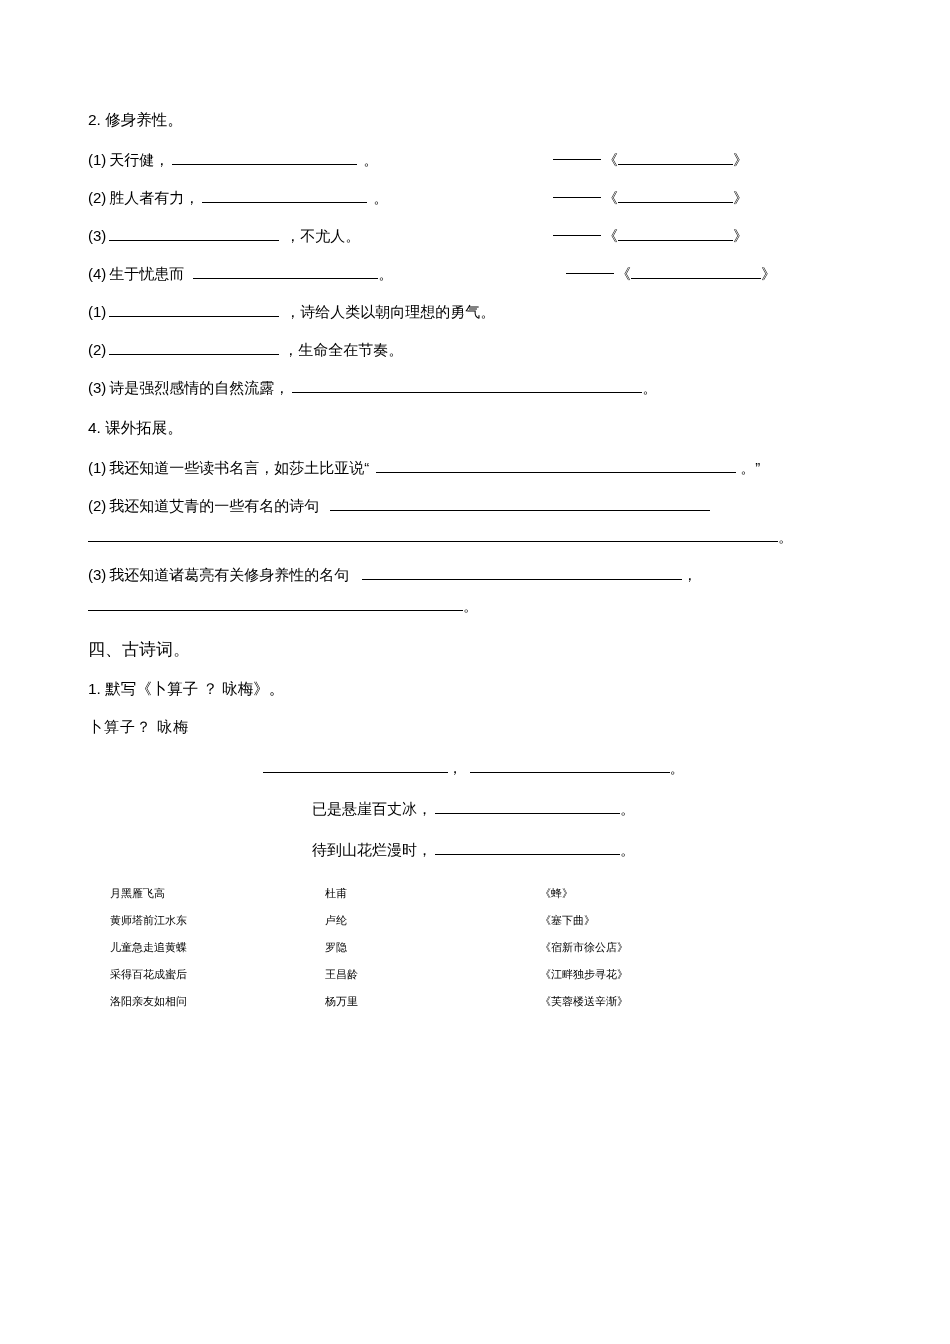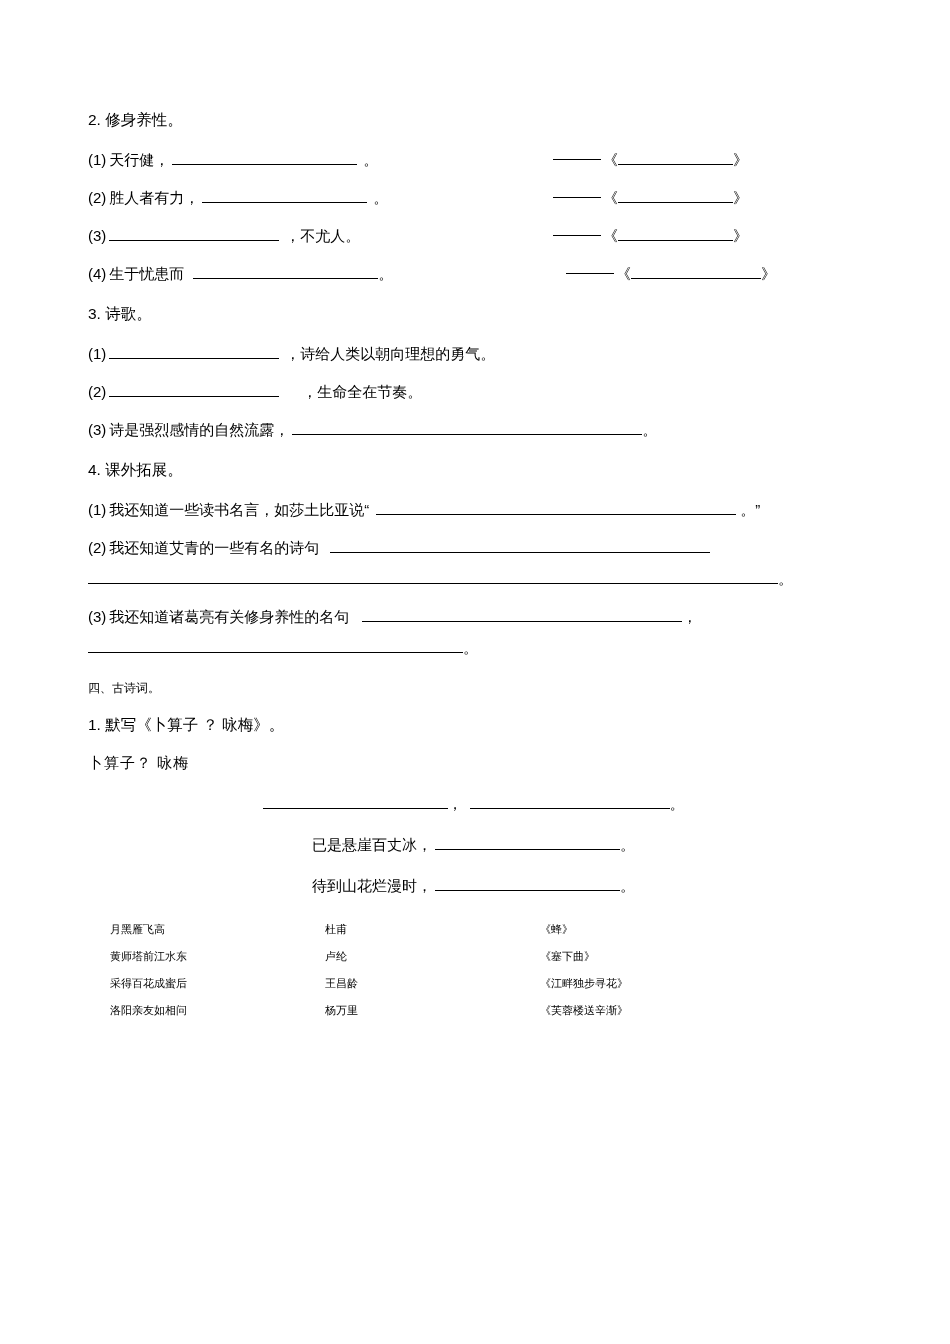--- a/index.html
+++ b/index.html
@@ -54,21 +54,21 @@
   }
   .bk { font-size: 15px; }
   .srcblank {
     display: inline-block;
     border-bottom: 1px solid #000;
     width: 115px;
     height: 15px;
   }
   .section-title {
     margin: 22px 0 18px 0;
-    font-size: 12px;
+    font-size: 17px;
   }
   .poem-title {
     text-align: left;
     margin: 10px 0 20px 0;
     letter-spacing: 1px;
   }
   .poem-author {
     text-align: center;
     margin: 0 0 26px 0;
   }
@@ -143,32 +143,31 @@
     <span class="blank" style="width:185px;margin-left:6px"></span>
     <span class="lbl">。</span>
     <span class="src" style="left:478px">
       <span class="dash"></span>
       <span class="bk">《</span>
       <span class="srcblank" style="width:130px"></span>
       <span class="bk">》</span>
     </span>
   </div>
 
-  <div class="heading" style="margin-top:20px">3. 诗歌。</div>
 
   <div class="line">
     <span class="lbl">(1)</span>
     <span class="blank" style="width:170px"></span>
     <span class="lbl" style="margin-left:6px">，诗给人类以朝向理想的勇气。</span>
   </div>
 
   <div class="line">
     <span class="lbl">(2)</span>
     <span class="blank" style="width:170px"></span>
-    <span class="lbl" style="margin-left:23px">，生命全在节奏。</span>
+    <span class="lbl" style="margin-left:4px">，生命全在节奏。</span>
   </div>
 
   <div class="line">
     <span class="lbl">(3)</span>
     <span class="lbl">诗是强烈感情的自然流露，</span>
     <span class="blank" style="width:350px"></span>
     <span class="lbl">。</span>
   </div>
 
   <div class="heading" style="margin-top:20px">4. 课外拓展。</div>
@@ -234,20 +233,25 @@
         <td class="col1">月黑雁飞高</td>
         <td class="col2">杜甫</td>
         <td class="col3">《蜂》</td>
       </tr>
       <tr>
         <td class="col1">黄师塔前江水东</td>
         <td class="col2">卢纶</td>
         <td class="col3">《塞下曲》</td>
       </tr>
       <tr>
+        <td class="col1">儿童急走追黄蝶</td>
+        <td class="col2">罗隐</td>
+        <td class="col3">《宿新市徐公店》</td>
+      </tr>
+      <tr>
         <td class="col1">采得百花成蜜后</td>
         <td class="col2">王昌龄</td>
         <td class="col3">《江畔独步寻花》</td>
       </tr>
       <tr>
         <td class="col1">洛阳亲友如相问</td>
         <td class="col2">杨万里</td>
         <td class="col3">《芙蓉楼送辛渐》</td>
       </tr>
     </tbody>

